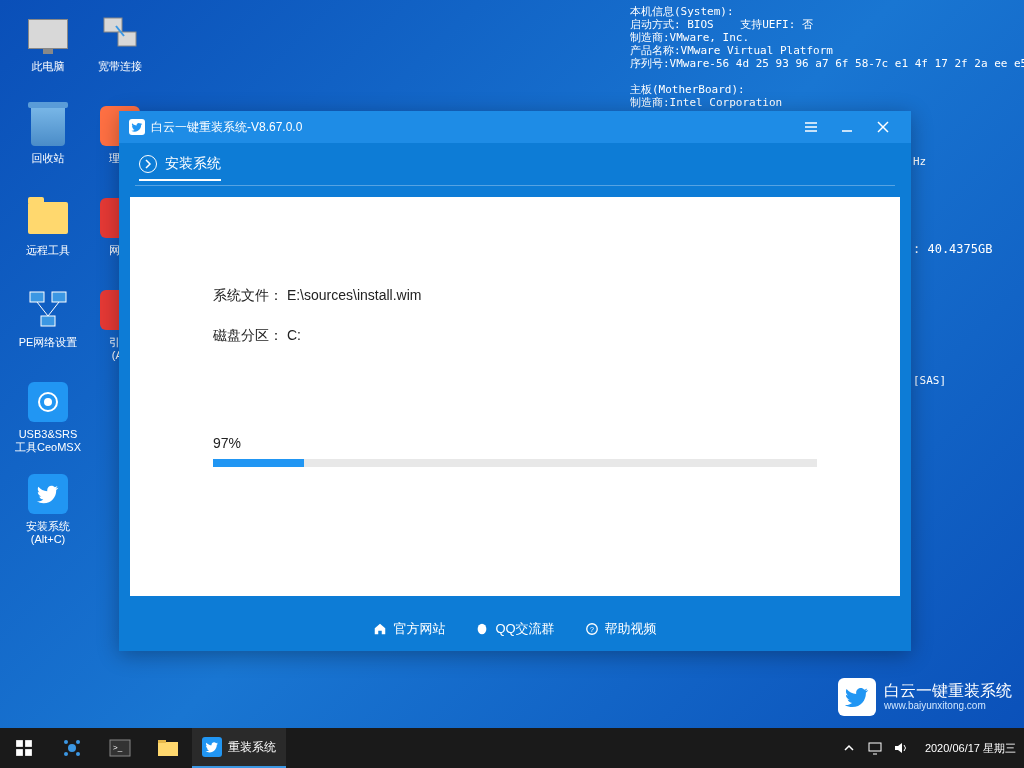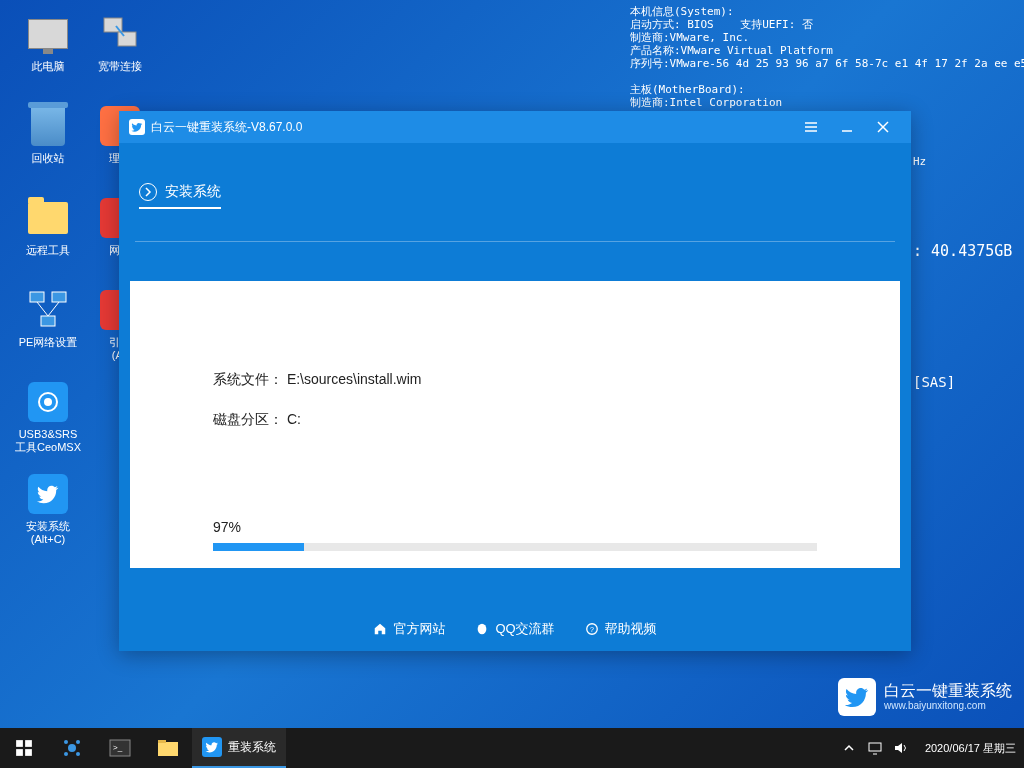--- a/index.html
+++ b/index.html
@@ -1,43 +1,43 @@
 <!DOCTYPE html>
 <html><head>
   <meta charset="utf-8">
   <style>
     * { margin: 0; padding: 0; box-sizing: border-box; font-family: "Microsoft YaHei", sans-serif; }
     body { width: 1024px; height: 768px; background: linear-gradient(135deg, #0a4fb8 0%, #1976d2 50%, #0a4fb8 100%); overflow: hidden; position: relative; }
     
     
     .sysinfo { position: absolute; top: 5px; left: 630px; color: #fff; font-size: 11px; font-family: "SimSun", monospace; line-height: 13px; white-space: pre; }
     .sysinfo-extra { position: absolute; top: 155px; left: 913px; color: #fff; font-size: 11px; font-family: "SimSun", monospace; }
-    .sysinfo-size { position: absolute; top: 242px; left: 913px; color: #fff; font-size: 15px; font-family: "SimSun", monospace; white-space: pre; }
-    .sysinfo-sas { position: absolute; top: 374px; left: 913px; color: #fff; font-size: 14px; font-family: "SimSun", monospace; }
+    .sysinfo-size { position: absolute; top: 242px; left: 913px; color: #fff; font-size: 12px; font-family: "SimSun", monospace; white-space: pre; }
+    .sysinfo-sas { position: absolute; top: 374px; left: 913px; color: #fff; font-size: 11px; font-family: "SimSun", monospace; }
     
     
     .desktop-icons { position: absolute; top: 12px; left: 12px; }
     .icon-col { float: left; width: 72px; }
     .icon { width: 72px; height: 80px; display: flex; flex-direction: column; align-items: center; margin-bottom: 12px; cursor: pointer; }
     .icon-img { width: 44px; height: 44px; display: flex; align-items: center; justify-content: center; }
     .icon-label { color: #fff; font-size: 11px; text-align: center; margin-top: 4px; line-height: 13px; }
     
     
     .pc-icon { width: 40px; height: 30px; background: #d8d8d8; border: 1px solid #888; position: relative; }
     .pc-icon::after { content: ''; position: absolute; bottom: -6px; left: 14px; width: 10px; height: 5px; background: #888; }
     .bin-icon { width: 34px; height: 40px; background: linear-gradient(#7ab8e8, #4a8cc8); border-radius: 2px 2px 4px 4px; position: relative; }
     .bin-icon::before { content: ''; position: absolute; top: -4px; left: -3px; width: 40px; height: 6px; background: #5a9cd8; border-radius: 2px; }
     .folder-icon { width: 40px; height: 32px; background: #ffd86e; border-radius: 2px; position: relative; }
     .folder-icon::before { content: ''; position: absolute; top: -5px; left: 0; width: 16px; height: 6px; background: #ffd86e; border-radius: 2px 2px 0 0; }
     .red-icon { width: 40px; height: 40px; background: #e53935; border-radius: 6px; }
     .blue-icon { width: 40px; height: 40px; background: #2196f3; border-radius: 6px; display: flex; align-items: center; justify-content: center; color: #fff; }
     .orange-icon { width: 40px; height: 40px; background: #ff9800; border-radius: 6px; display: flex; align-items: center; justify-content: center; color: #fff; }
     
     
-    .installer { position: absolute; left: 119px; top: 111px; width: 792px; height: 540px; background: #0d7cd6; display: flex; flex-direction: column; box-shadow: 0 4px 20px rgba(0,0,0,0.3); gap: 28px; }
+    .installer { position: absolute; left: 119px; top: 111px; width: 792px; height: 540px; background: #0d7cd6; display: flex; flex-direction: column; box-shadow: 0 4px 20px rgba(0,0,0,0.3); }
     .titlebar { height: 32px; background: #1e8ce6; display: flex; align-items: center; padding: 0 10px; color: #fff; font-size: 12px; }
     .titlebar-icon { width: 16px; height: 16px; background: #fff; border-radius: 3px; margin-right: 6px; display: flex; align-items: center; justify-content: center; }
     .titlebar-icon svg { width: 12px; height: 12px; }
     .titlebar-spacer { flex: 1; }
     .titlebar-btn { width: 36px; height: 24px; display: flex; align-items: center; justify-content: center; color: #fff; cursor: pointer; }
     .subheader { height: 42px; padding: 0 20px; display: flex; align-items: center; color: #fff; font-size: 14px; }
     .subheader-icon { width: 18px; height: 18px; border: 1.5px solid #fff; border-radius: 50%; margin-right: 8px; position: relative; }
     .subheader-underline { border-bottom: 2px solid #fff; padding-bottom: 6px; margin-bottom: -8px; }
     .header-rule { height: 1px; background: rgba(255,255,255,0.3); margin: 0 16px; }
     .content { flex: 1; background: #fff; margin: 11px; padding: 90px 83px 0; position: relative; }

